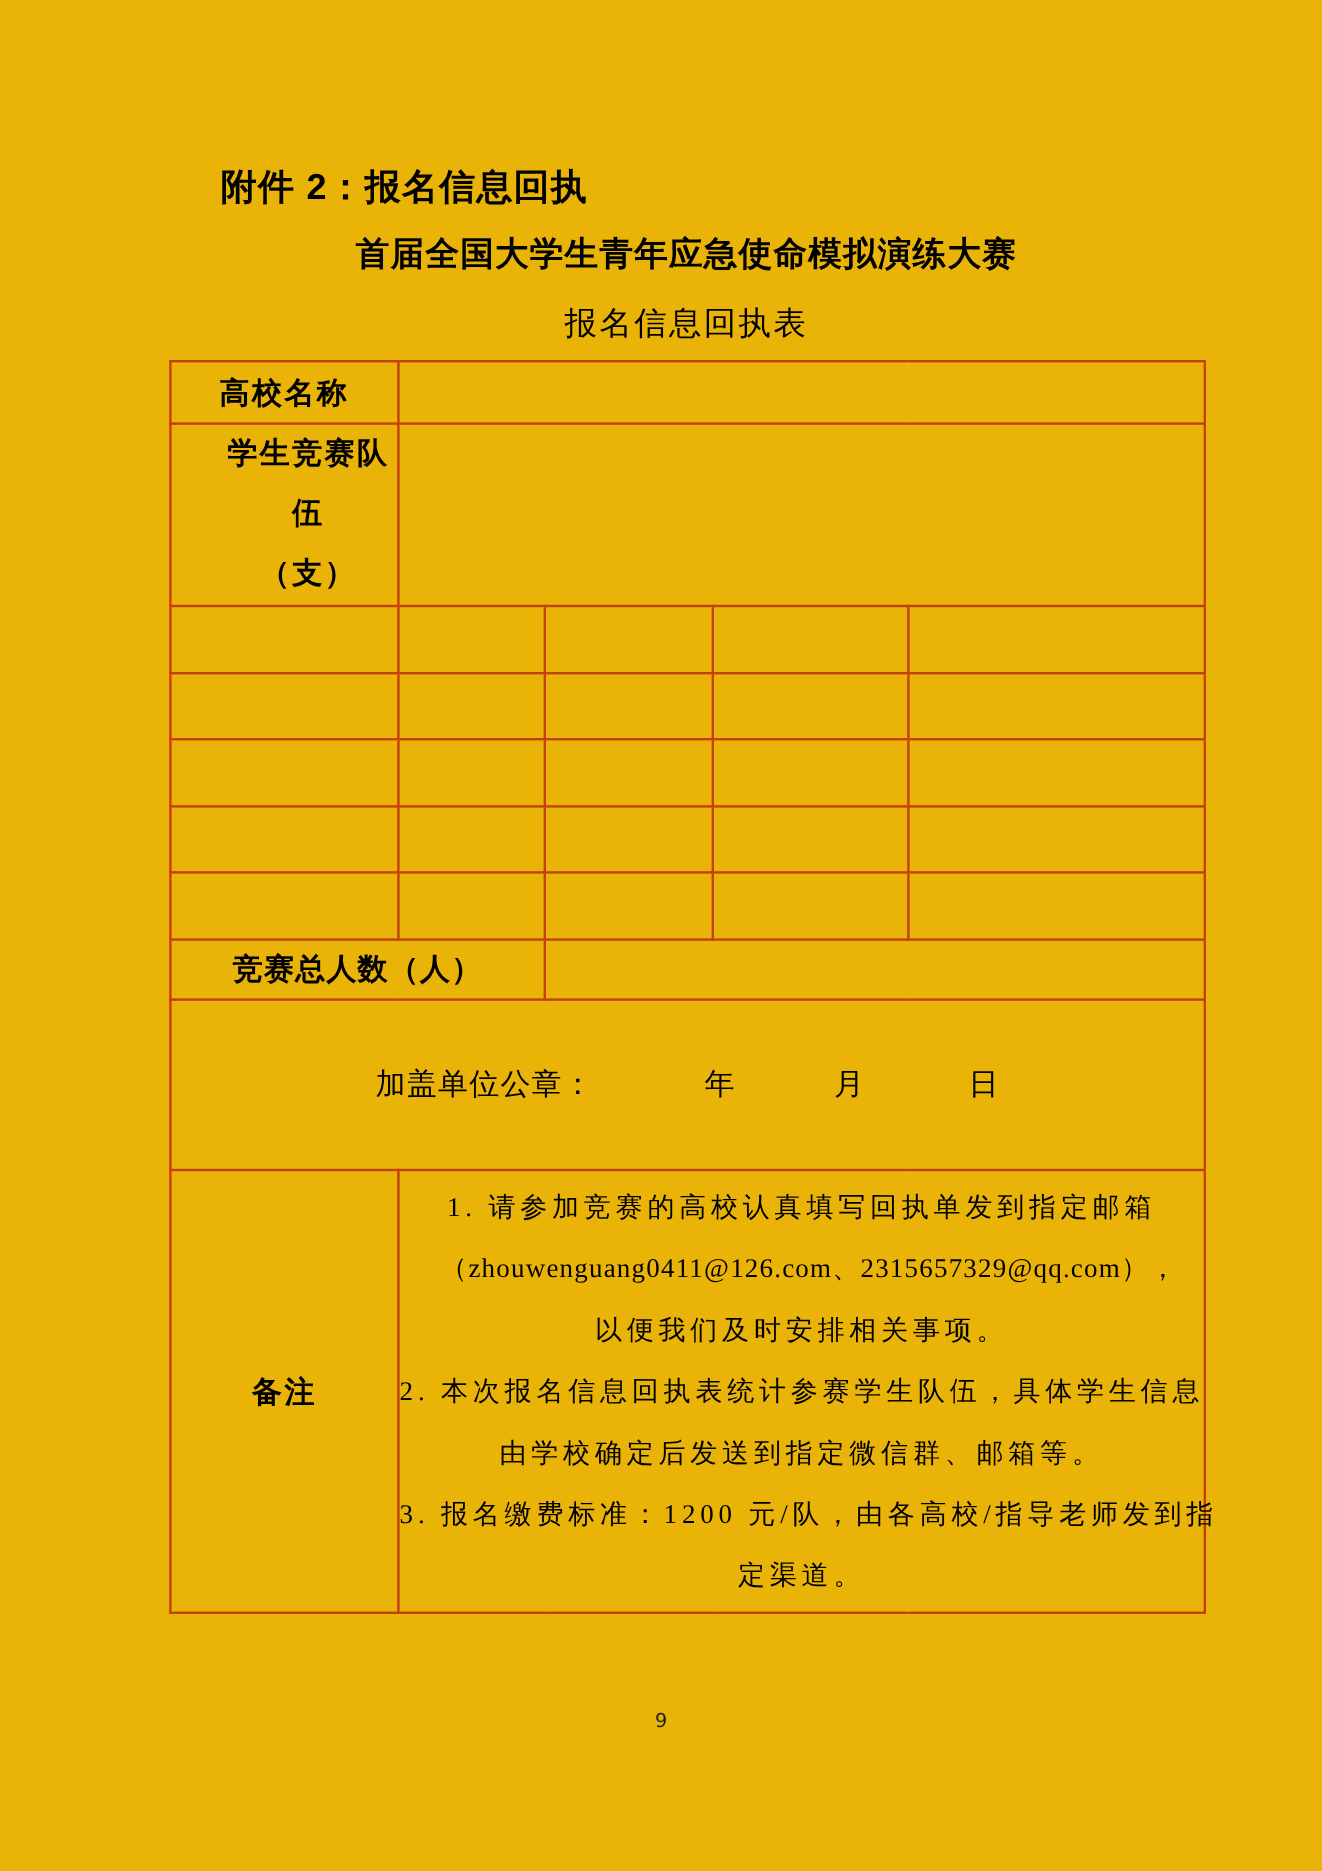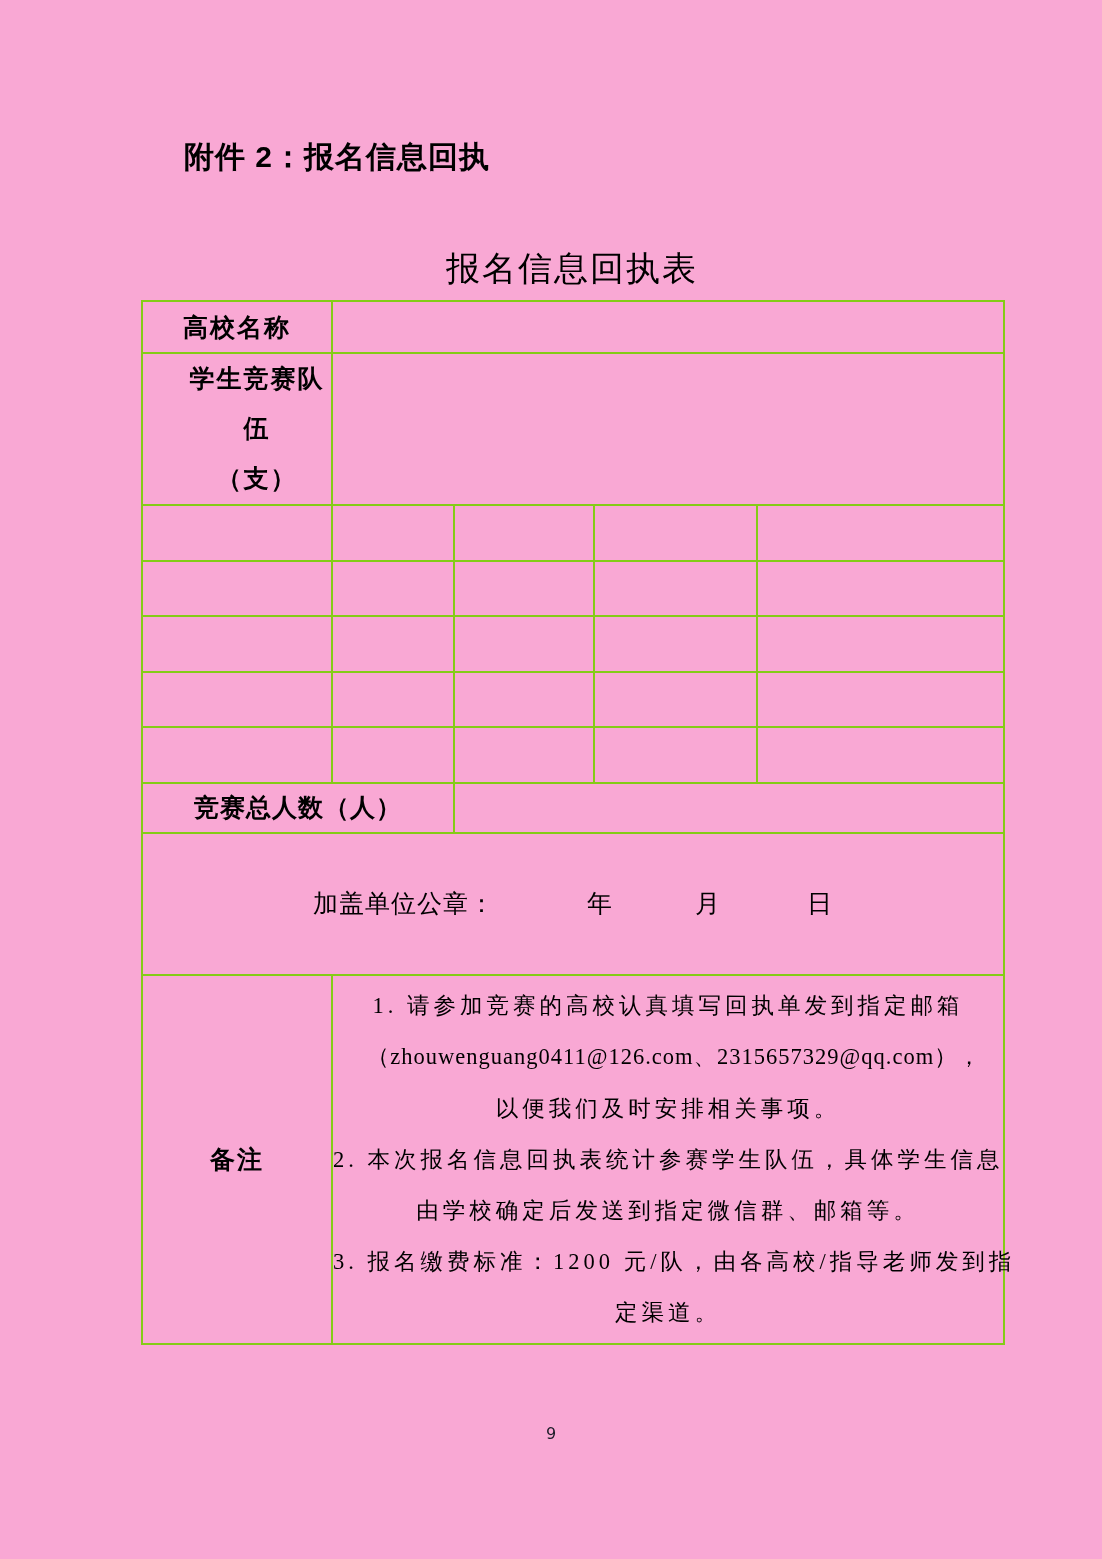--- a/index.html
+++ b/index.html
@@ -1,45 +1,45 @@
 <!DOCTYPE html>
 <html><head>
 <meta charset="utf-8">
 <style>
   html,body{margin:0;padding:0;background:#e8e8e8;}
   .page{
     position:relative;
     width:1102px;height:1559px;
-    background:#f9a8d4;
+    background:#eab308;
     font-family:"Liberation Serif","DejaVu Serif",serif;
     color:#000;
     overflow:hidden;
   }
   .attachment-title{
     position:absolute;left:184px;top:140px;
     font-family:"Liberation Sans","DejaVu Sans",sans-serif;
     font-weight:bold;font-size:30px;line-height:34px;letter-spacing:1px;
   }
   .center-band{position:absolute;left:141px;width:862px;text-align:center;}
   .main-title{
     top:194px;
     font-family:"Liberation Sans","DejaVu Sans",sans-serif;
     font-weight:bold;font-size:28px;line-height:36px;letter-spacing:1px;
   }
   .sub-title{
     top:250px;
     font-family:"Liberation Serif","DejaVu Serif",serif;
-    font-size:34px;line-height:38px;letter-spacing:2px;
+    font-size:27px;line-height:38px;letter-spacing:2px;
   }
   table.form{
     position:absolute;left:141px;top:300px;
     width:862px;border-collapse:collapse;table-layout:fixed;
   }
   table.form td{
-    border:2px solid #84cc16;
+    border:2px solid #c2410c;
     padding:0;
     text-align:center;vertical-align:middle;
     font-size:25px;
   }
   tr.r-univ td{height:50px;}
   tr.r-team td{height:108px;padding-left:40px;}
   tr.r-section td{height:52px;}
   tr.r-head td{height:52px;}
   tr.r-empty td{height:53.6px;}
   tr.r-total td{height:48px;}
@@ -72,20 +72,21 @@
     font-family:"DejaVu Sans","Liberation Sans",sans-serif;
     font-size:16px;color:#1c1c28;
   }
 </style>
 </head>
 <body>
 
 <div class="page">
 
   <div class="attachment-title">附件 2：报名信息回执</div>
+  <div class="center-band main-title">首届全国大学生青年应急使命模拟演练大赛</div>
   <div class="center-band sub-title">报名信息回执表</div>
 
   <table class="form">
     <colgroup>
       <col style="width:190px">
         <col style="width:122px">
         <col style="width:140px">
         <col style="width:163px">
         <col style="width:247px">
     </colgroup>

